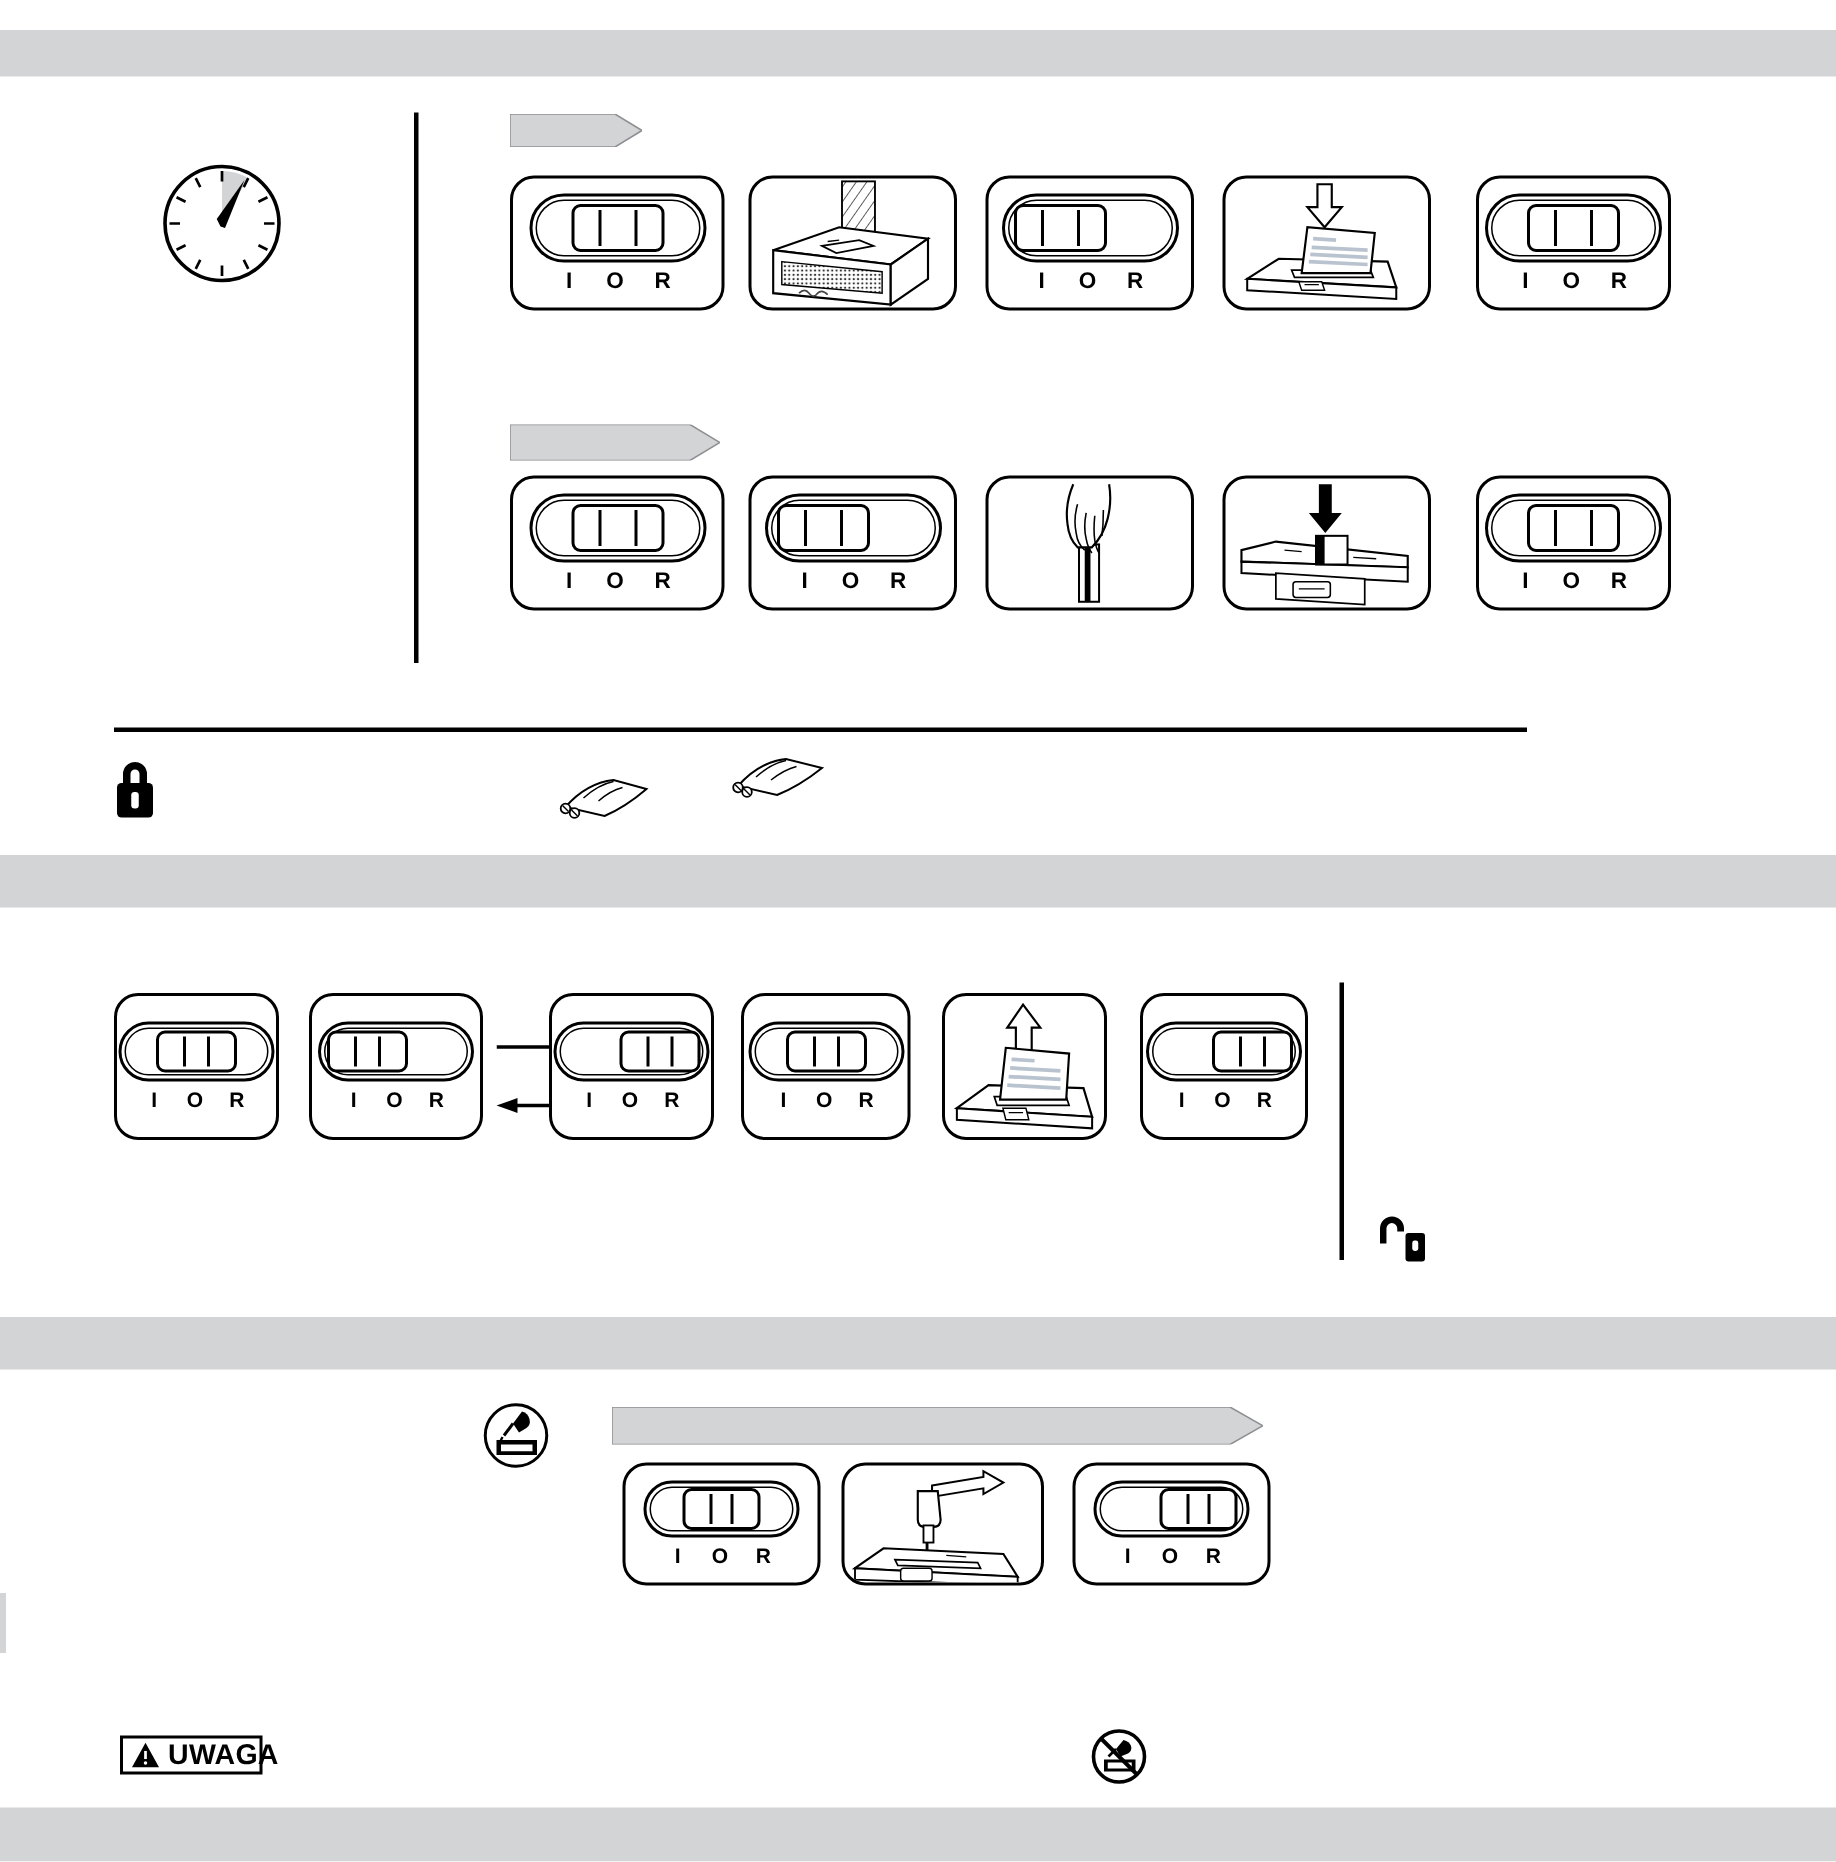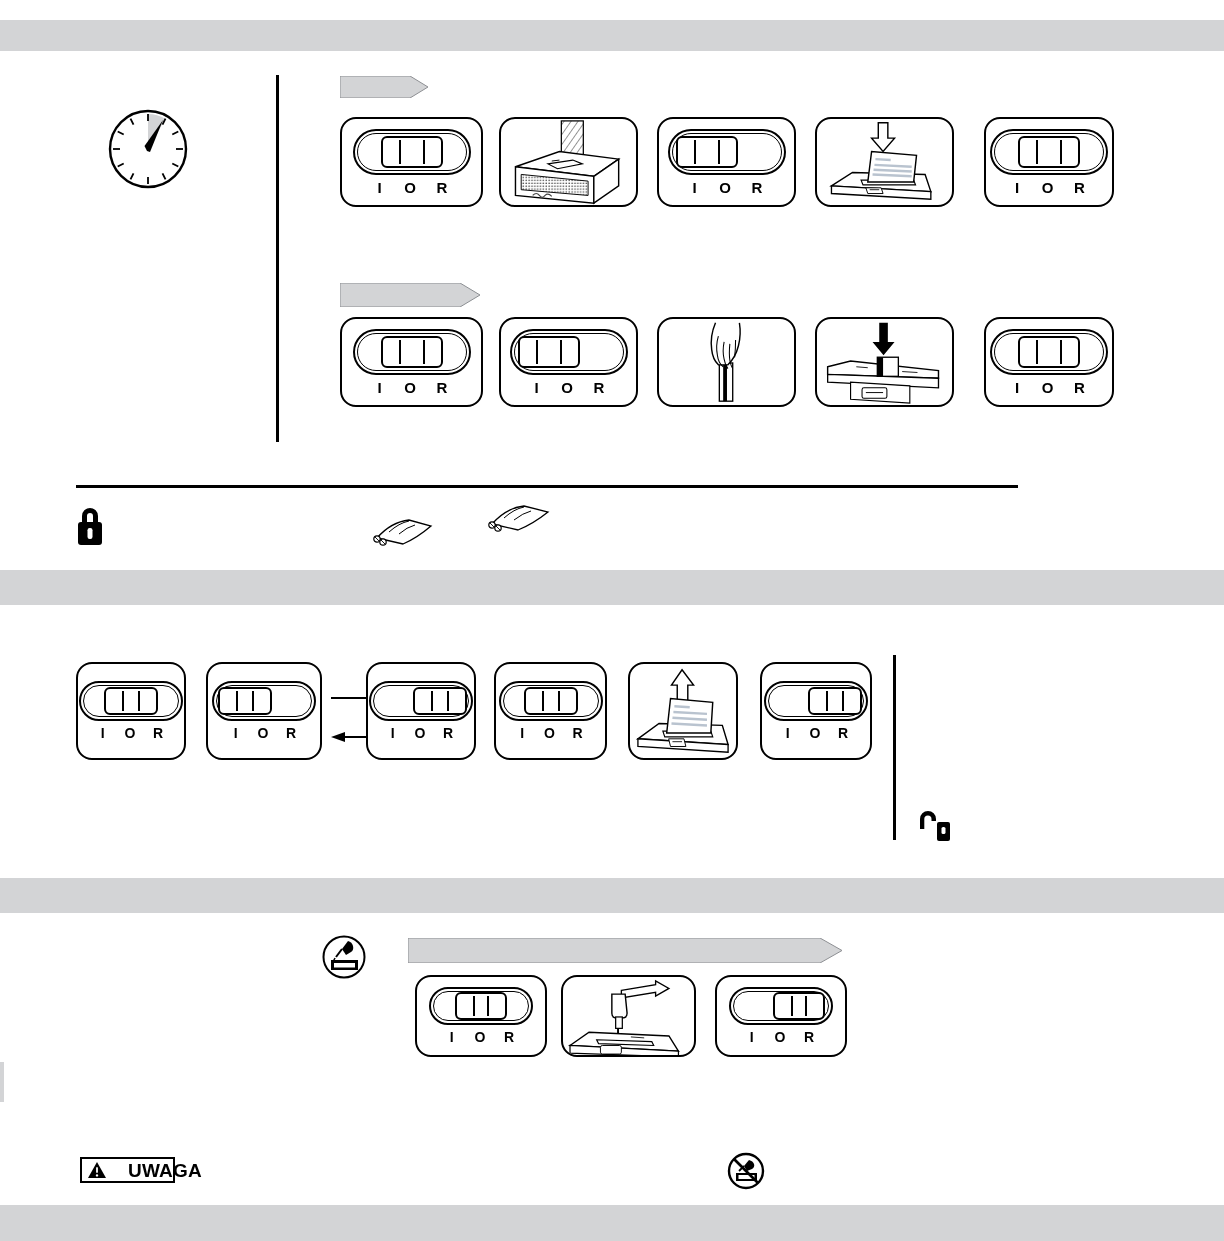--- a/index.html
+++ b/index.html
@@ -159,21 +159,21 @@
   .clock { position: absolute; }
 
   
   .lock { position: absolute; }
 
   
   .caution {
     position: absolute;
     display: inline-flex;
     align-items: center;
-    gap: 21px;
+    gap: 5px;
     border: 2.5px solid #000;
     background: #fff;
     padding: 3px 8px 3px 5px;
     box-sizing: border-box;
   }
   .caution-label {
     font-family: "Liberation Sans", sans-serif;
     font-weight: bold;
     font-size: 19px;
     letter-spacing: 0.2px;

